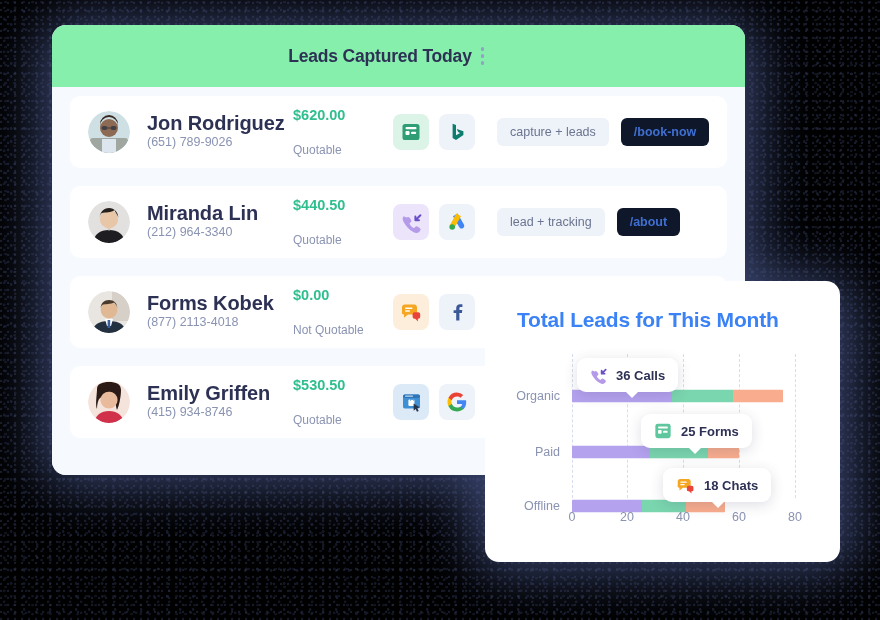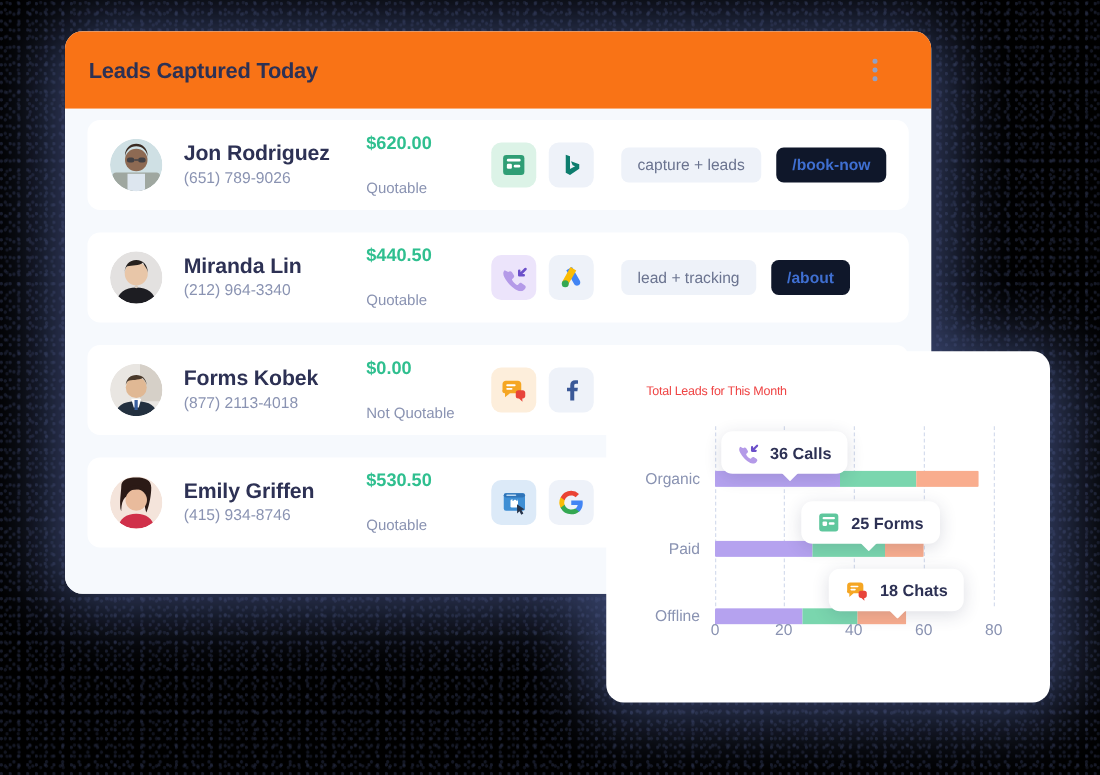--- a/index.html
+++ b/index.html
@@ -53,23 +53,23 @@
     height: 450px;
     background: #ffffff;
     border-radius: 14px;
     overflow: hidden;
   }
 
   .card-header {
     height: 62px;
     display: flex;
     align-items: center;
-    justify-content: space-between;
+    justify-content: center;
     padding: 0 34px 0 19px;
-    background: #f97316;
+    background: #86efac;
   }
   .card-title {
     font-size: 17.5px;
     font-weight: bold;
     color: #2d3154;
     letter-spacing: -.2px;
   }
   .kebab {
     width: 22px;
     height: 26px;
@@ -115,21 +115,21 @@
     position: relative;
   }
   .avatar svg { display: block; width: 42px; height: 42px; }
 
   .who {
     margin-left: 17px;
     width: 146px;
     flex: 0 0 146px;
   }
   .who .nm {
-    font-size: 17px;
+    font-size: 20px;
     font-weight: bold;
     color: #2d3154;
     line-height: 18px;
     letter-spacing: -.1px;
   }
   .who .ph {
     font-size: 12.5px;
     color: #8a93b2;
     line-height: 17px;
     margin-top: 2px;
@@ -189,23 +189,23 @@
     position: absolute;
     left: 485px;
     top: 281px;
     width: 355px;
     height: 281px;
     background: #ffffff;
     border-radius: 14px;
     overflow: hidden;
   }
   .chart-title {
-    font-size: 10px;
-    font-weight: normal;
-    color: #ef4444;
+    font-size: 21px;
+    font-weight: bold;
+    color: #3b82f6;
     padding: 27px 0 0 32px;
     letter-spacing: -.2px;
   }
 
   .plot {
     position: relative;
     margin-top: 14px;
     height: 186px;
   }
 

